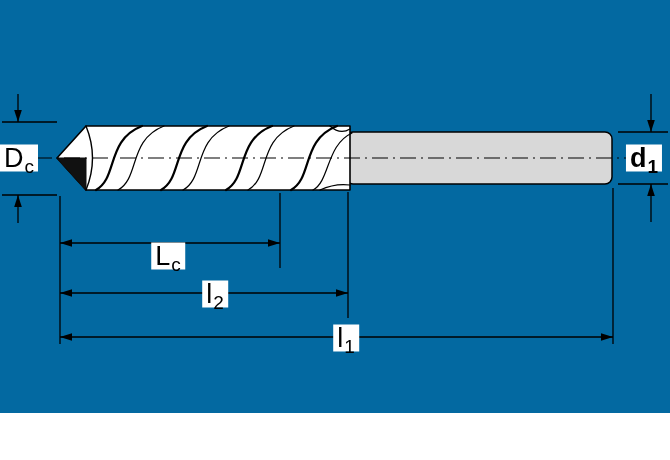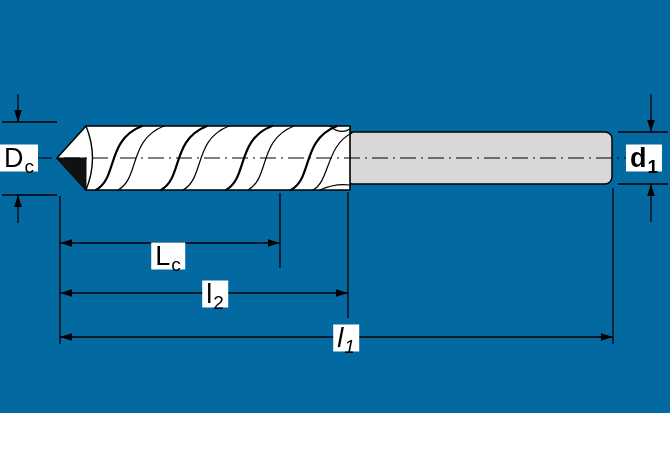--- a/index.html
+++ b/index.html
@@ -116,17 +116,17 @@
   </div>
 
   <div class="lbl" style="left:168px;top:256px;">
     <span>L</span><span class="sub">c</span>
   </div>
 
   <div class="lbl" style="left:215px;top:294px;">
     <span>l</span><span class="sub">2</span>
   </div>
 
-  <div class="lbl" style="left:346px;top:338px;font-style:italic;">
+  <div class="lbl" style="left:346px;top:338px;">
     <span>l</span><span class="sub">1</span>
   </div>
 
 </div>
 
 </body></html>

